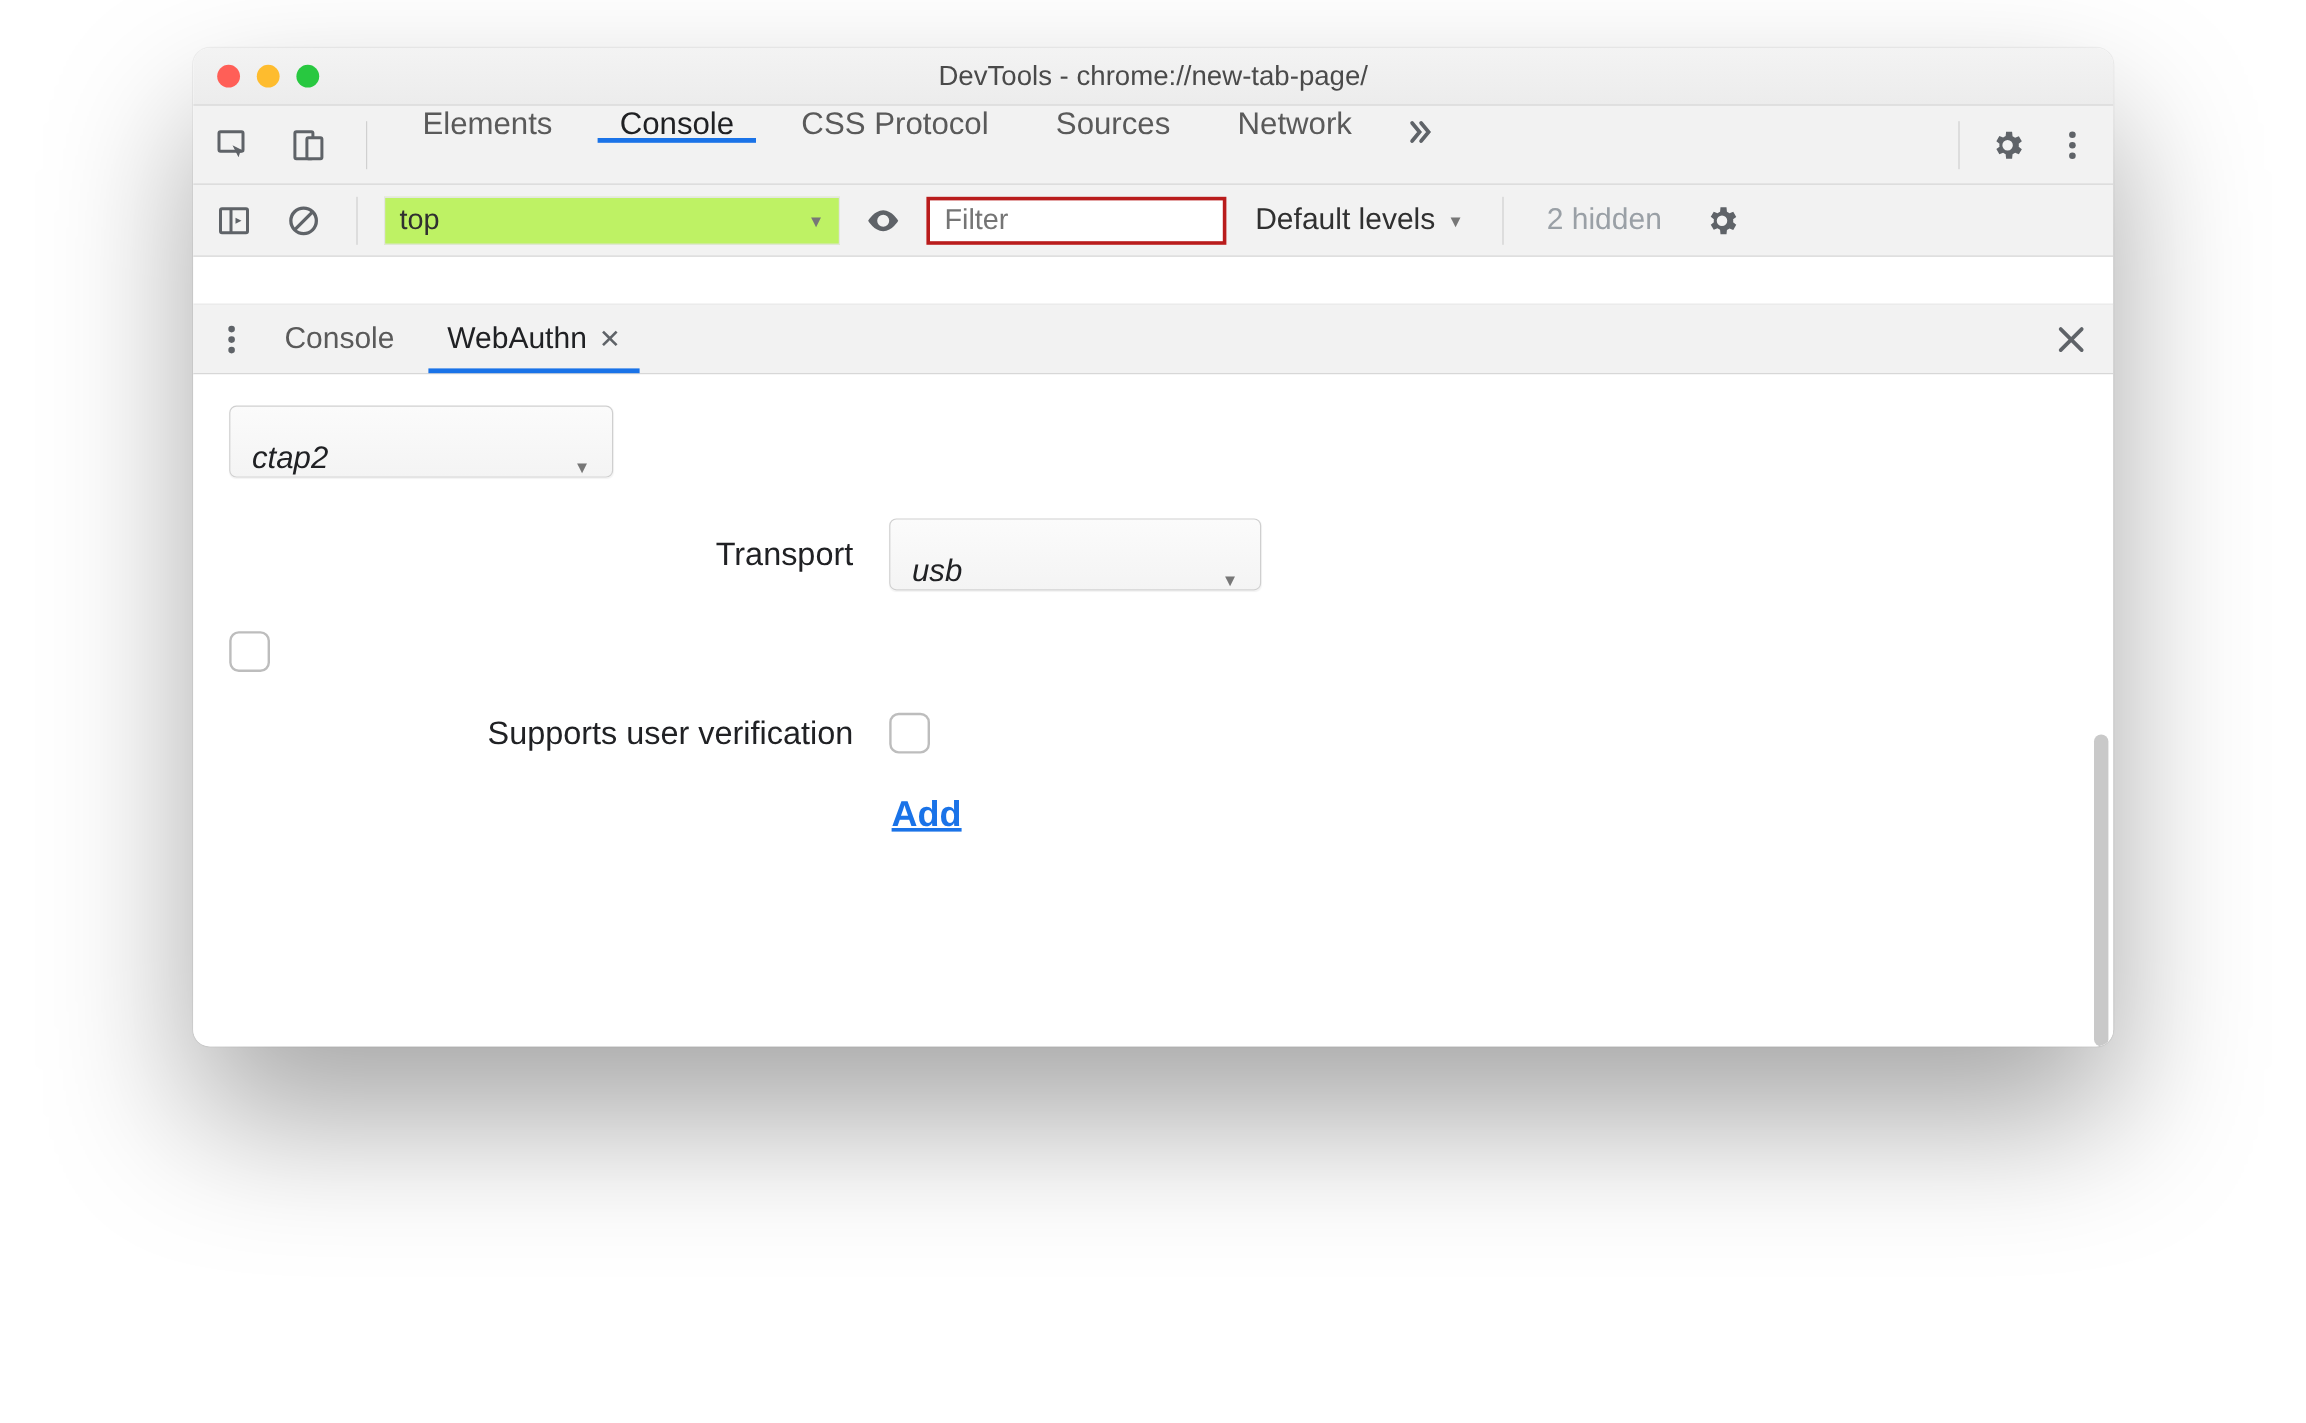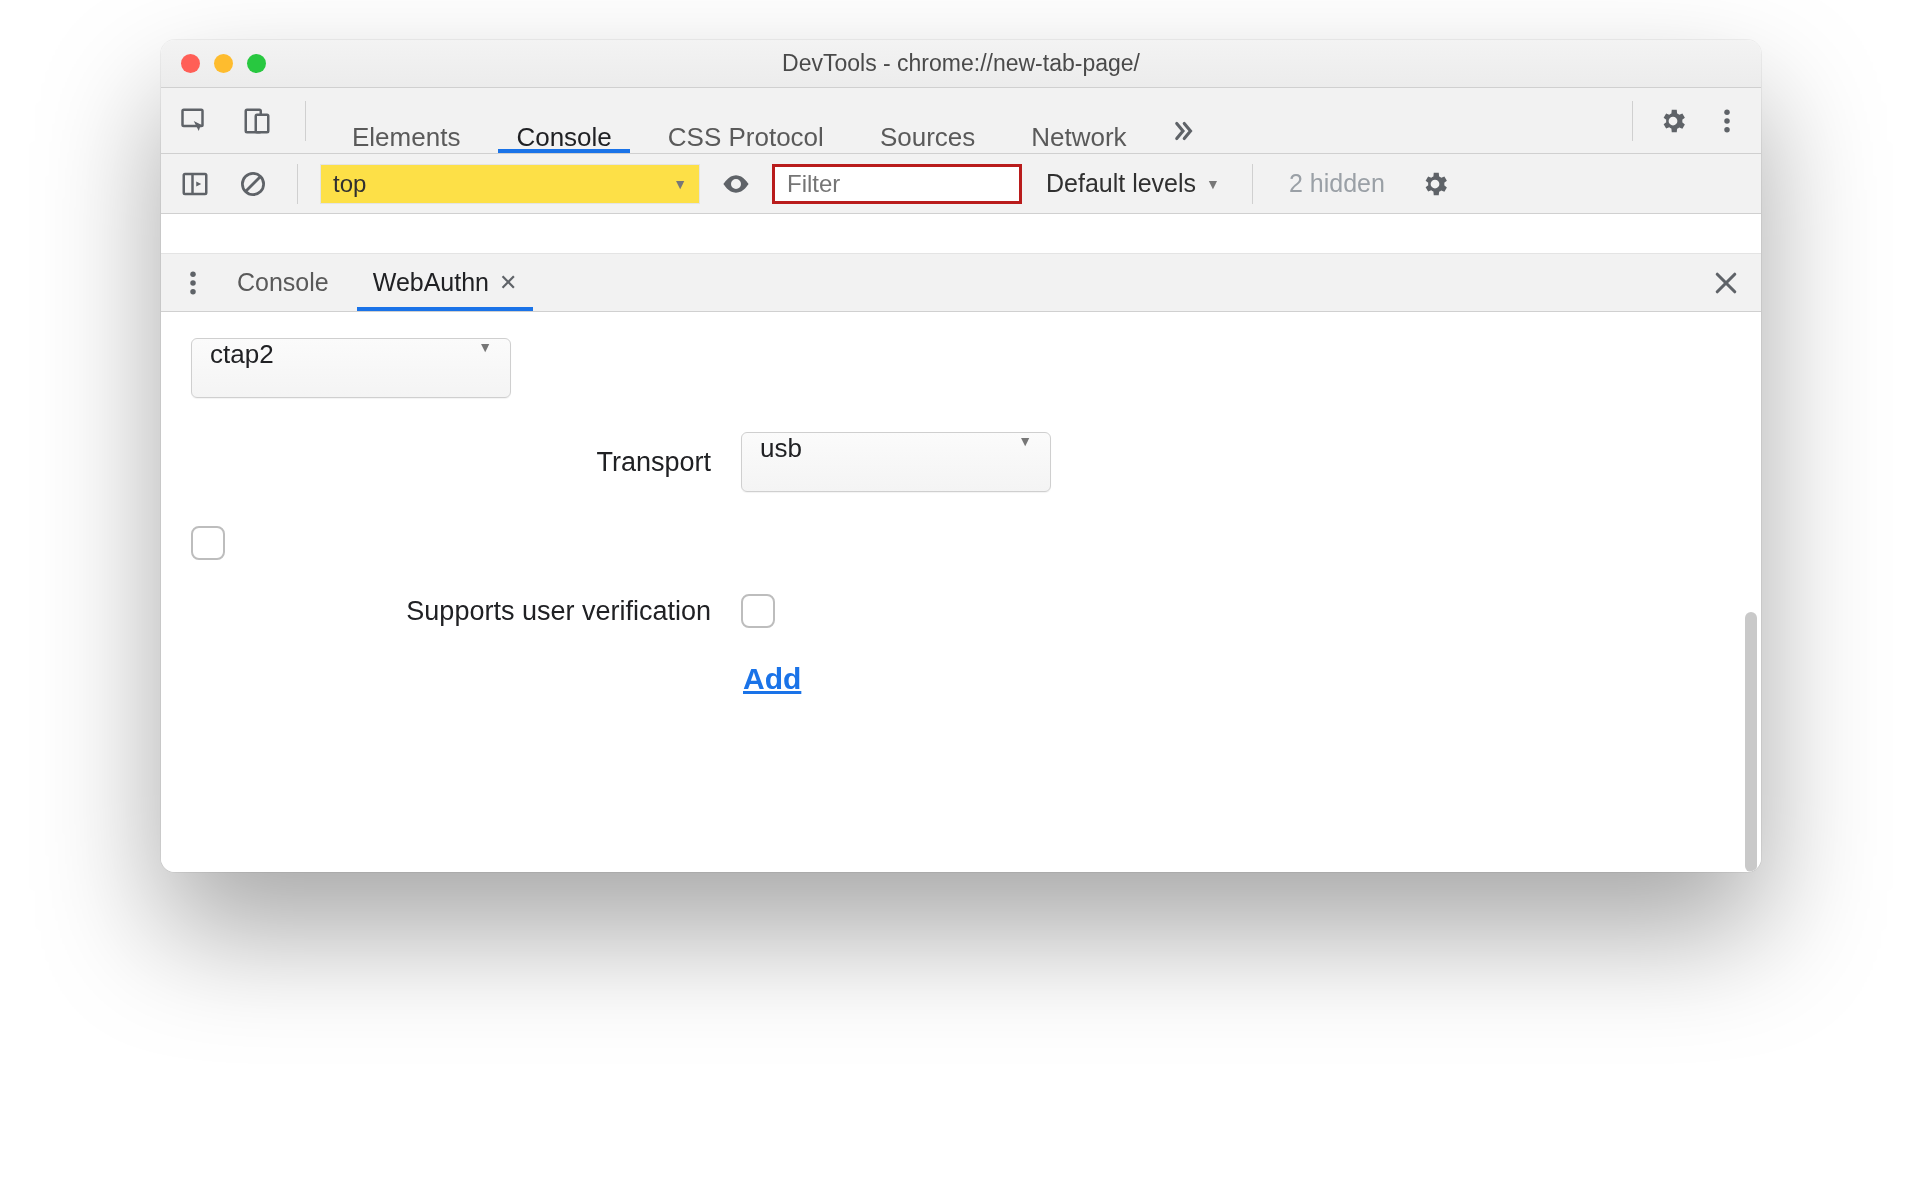--- a/index.html
+++ b/index.html
@@ -68,21 +68,21 @@
   }
   .ts-left { display:flex; align-items:center; gap:18px; padding-right:10px; }
   .iconbtn {
     width:44px; height:44px;
     display:flex; align-items:center; justify-content:center;
     color:#5f6368; cursor:pointer;
     border-radius:4px;
   }
   .iconbtn svg { width:30px; height:30px; }
   .vsep { width:1px; height:40px; background:var(--border); margin:0 8px; align-self:center; }
-  .tabs { display:flex; align-items:flex-end; flex:1; }
+  .tabs { display:flex; align-items:flex-start; flex:1; }
   .tab { padding:0 28px; display:flex; align-items:center; font-size:26px; color:#5a5a5a; cursor:pointer; position:relative;}
   .tab.active { color:#202124; }
   .tab.active::after {
     content:""; position:absolute; left:10px; right:10px; bottom:0; height:4px;
     background: var(--accent-border);
   }
   .ts-right { display:flex; align-items:center; gap:10px; padding-left:10px;}
 
   
   .filterbar {
@@ -90,21 +90,21 @@
     background: var(--bg-toolbar);
     border-bottom: 1px solid var(--border);
     display:flex; align-items:center;
     padding: 0 12px;
     gap: 14px;
   }
   .ctx-select {
     flex: 0 0 380px;
     height:40px;
     border:1px solid var(--border-light);
-    background:#fde047;
+    background:#bef264;
     display:flex; align-items:center; justify-content:space-between;
     padding:0 12px; font-size:24px; color:#303030; cursor:pointer;
   }
   .tri { color:#777; font-size:14px;}
   .filter-input {
     width:250px; height:40px;
     border:3px solid #b91c1c; background:#fff;
     font-size:24px; color:#888; padding:0 12px;
   }
   .levels { display:flex; align-items:center; gap:10px; font-size:25px; color:#303030; cursor:pointer; padding:0 10px; white-space:nowrap;}
@@ -148,22 +148,22 @@
     margin: 0 0 34px 0;
   }
   .row label {
     flex:0 0 520px; text-align:right; font-size:27px; color:#202124;
   }
   .select-like {
     width:320px; height:60px;
     border:1px solid #cfcfcf; border-radius:6px;
     background:linear-gradient(#fbfbfb,#f4f4f4);
     box-shadow: 0 1px 1px rgba(0,0,0,.05);
-    display:flex; align-items:flex-start; justify-content:space-between;
-    padding:0 18px; font-size:26px; color:#202124; cursor:pointer;
+    display:flex; align-items:flex-end; justify-content:space-between;
+    padding:0 18px; font-size:26px; color:#202124; cursor:pointer;font-style:italic;
   }
   .checkbox {
     width:34px; height:34px;
     border:2.5px solid #bdbdbd; border-radius:8px;
     background:#fff; cursor:pointer;
   }
   .add-row { display:flex; justify-content:flex-start; margin-top:6px; }
   .add-link {
     margin-left: 552px;
     font-size:30px; font-weight:700; color:var(--accent);

